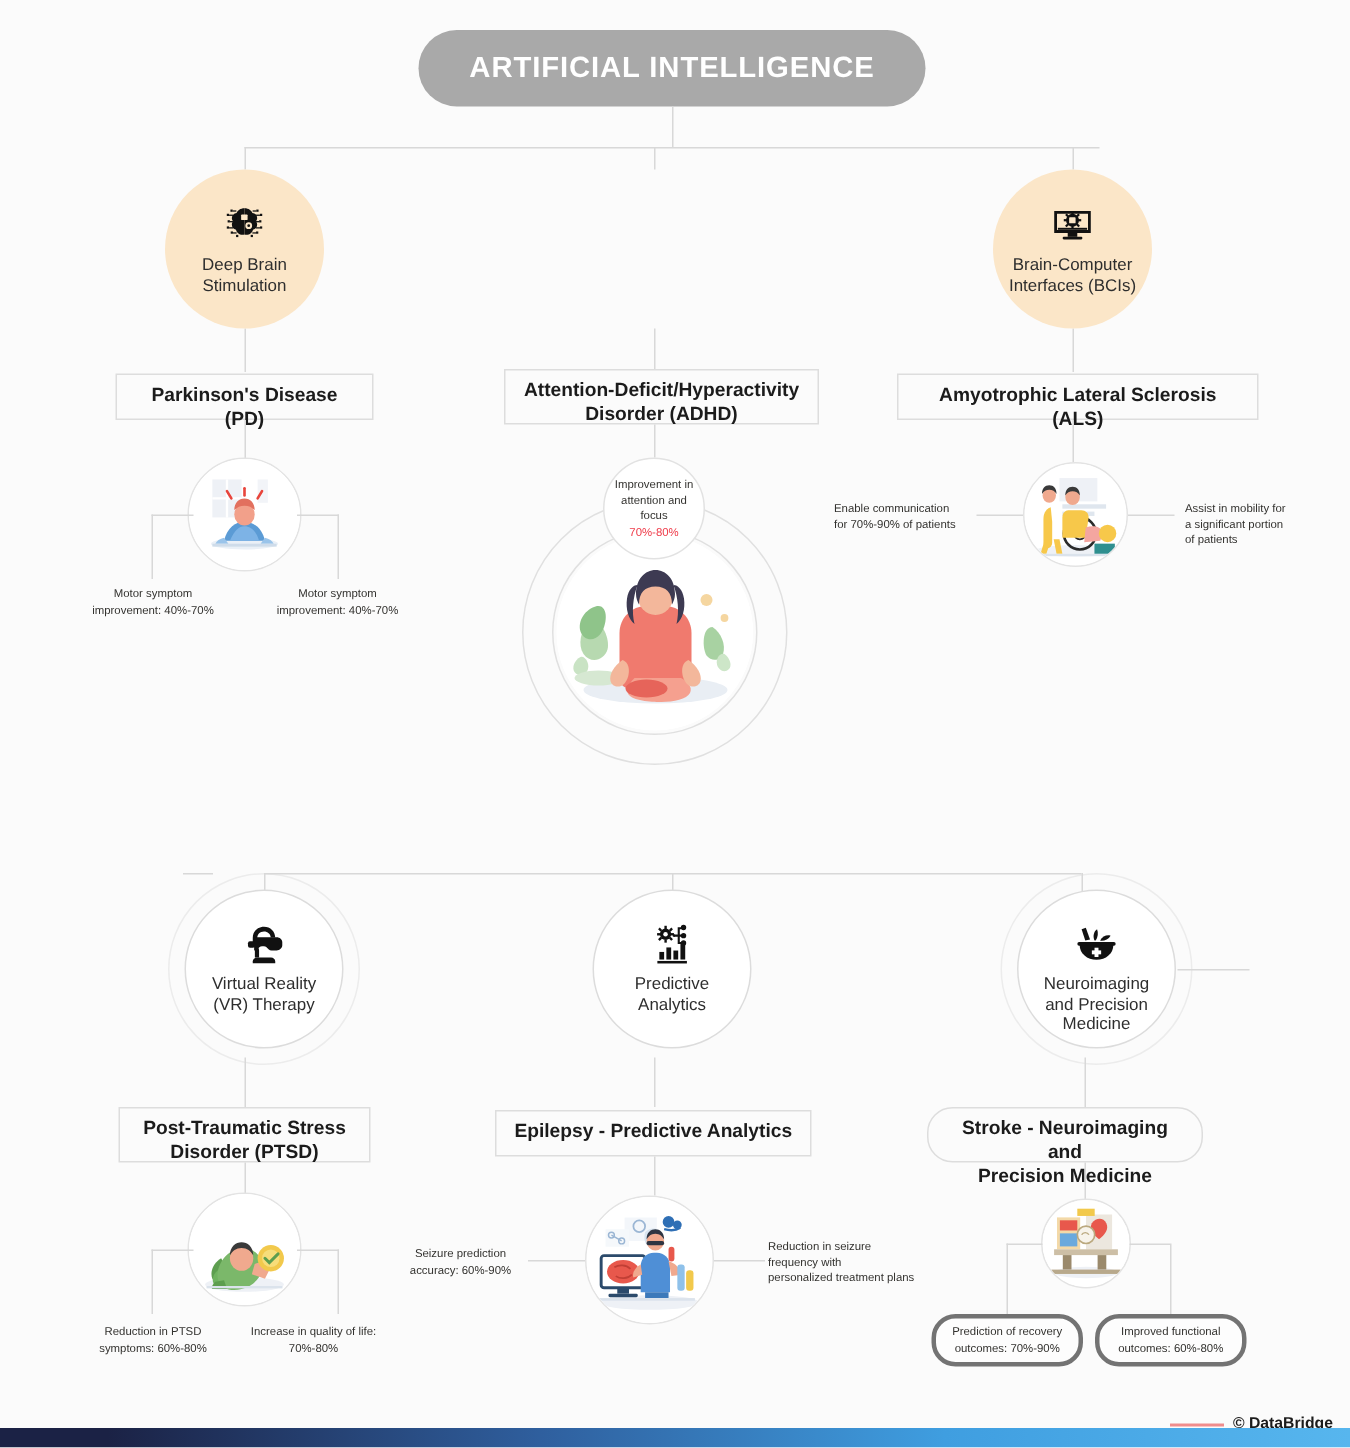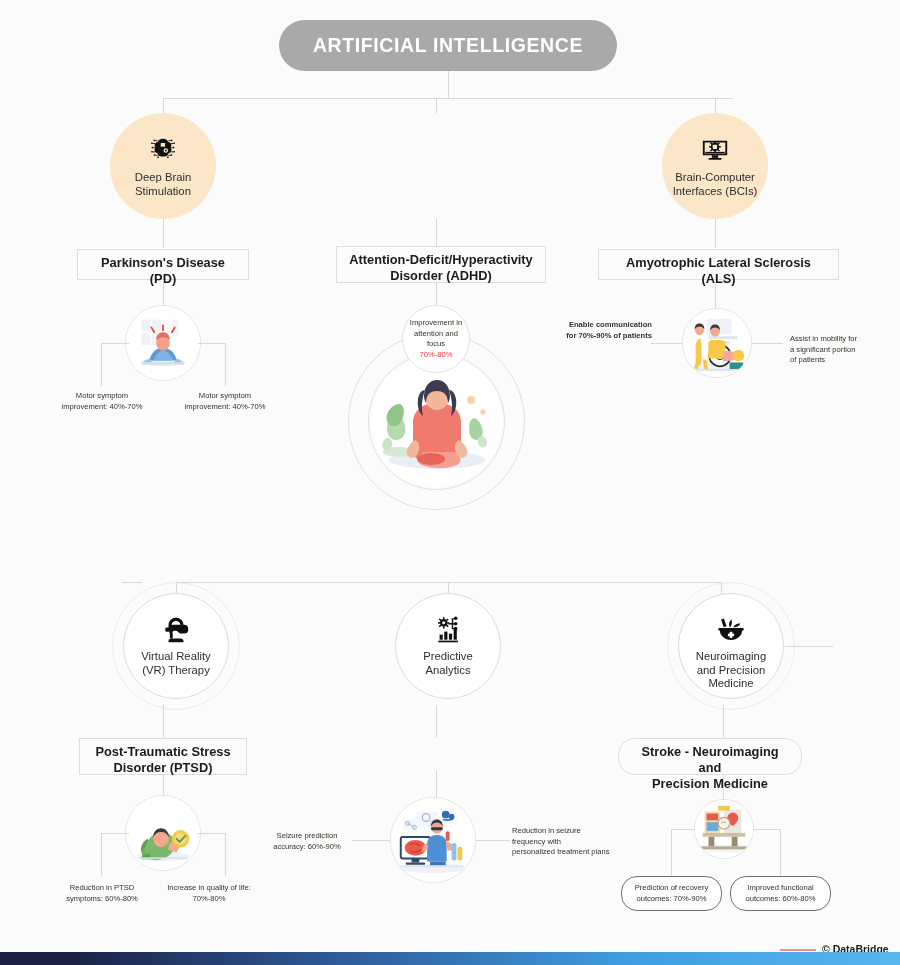--- a/index.html
+++ b/index.html
@@ -78,21 +78,21 @@
   .stat {
     position: absolute; font-size: 7.6px; color: #33322f;
     line-height: 10.5px; font-family: "Liberation Sans", sans-serif;
   }
   .stat.c { text-align: center; }
   .stat.l { text-align: left; }
   .accent { color: #ef3c4a; }
 
   
   .statpill {
-    position: absolute; border: 1px solid #737373; border-radius: 16px;
+    position: absolute; border: 3px solid #737373; border-radius: 16px;
     background: #fdfdfd;
     display: flex; align-items: center; justify-content: center;
     text-align: center; font-size: 7.6px; color: #33322f;
     line-height: 10.5px; padding: 6px 8px;
   }
 
   
   .adhd-ring {
     position: absolute; border-radius: 50%;
     border: 1px solid #e0e0e0; background: transparent;
@@ -300,21 +300,21 @@
       <path d="M14 52l-3 10h4l3-9z" fill="#f7c84a"></path>
       <path d="M20 52l2 10h4l-2-10z" fill="#f7c84a"></path>
       <path d="M42 44c5-2 10-1 12 3l-2 6-11 1z" fill="#f4a6a0"></path>
       <circle cx="57" cy="48" r="6" fill="#f7c84a"></circle>
       <rect x="48" y="55" width="14" height="7" fill="#2f8f8f"></rect>
       <rect x="9" y="62" width="52" height="1.6" fill="#dbe3ec"></rect>
     </svg>
   </div>
   <div class="ln lnh" style="left:651px; top:343px; width:31px;"></div>
   <div class="ln lnh" style="left:752px; top:343px; width:31px;"></div>
-  <div class="stat l" style="left:556px; top:320px; width:96px; text-align:right;font-weight:bold;">
+  <div class="stat l" style="left:556px; top:334px; width:96px; text-align:left;">
     <div>Enable communication</div>
     <div>for 70%-90% of patients</div>
   </div>
   <div class="stat l" style="left:790px; top:334px; width:100px;">
     <div>Assist in mobility for</div>
     <div>a significant portion</div>
     <div>of patients</div>
   </div>
 
   <div class="ring-outer" style="left:112px; top:582px; width:128px; height:128px;"></div>
@@ -394,20 +394,23 @@
 Medicine</div>
   </div>
 
   <div class="ln lnv" style="left:163px; top:705px; height:33px;"></div>
   <div class="ln lnv" style="left:436px; top:705px; height:33px;"></div>
   <div class="ln lnv" style="left:723px; top:705px; height:33px;"></div>
 
   <div class="dbox" style="left:79px; top:738px; width:168px; height:37px;">
     <span style="white-space:pre-line;">Post-Traumatic Stress
 Disorder (PTSD)</span>
+  </div>
+  <div class="dbox" style="left:330px; top:740px; width:211px; height:31px;">
+    <span style="white-space:pre-line;">Epilepsy - Predictive Analytics</span>
   </div>
   <div class="dbox" style="left:618px; top:738px; width:184px; height:37px;border-radius:17px;">
     <span style="white-space:pre-line;">Stroke - Neuroimaging and
 Precision Medicine</span>
   </div>
 
   <div class="ln lnv" style="left:163px; top:775px; height:22px;"></div>
   <div class="illus" style="left:125px; top:795px; width:76px; height:76px;">
     <svg viewBox="0 0 76 76">
       <rect width="76" height="76" fill="#fff"></rect>

